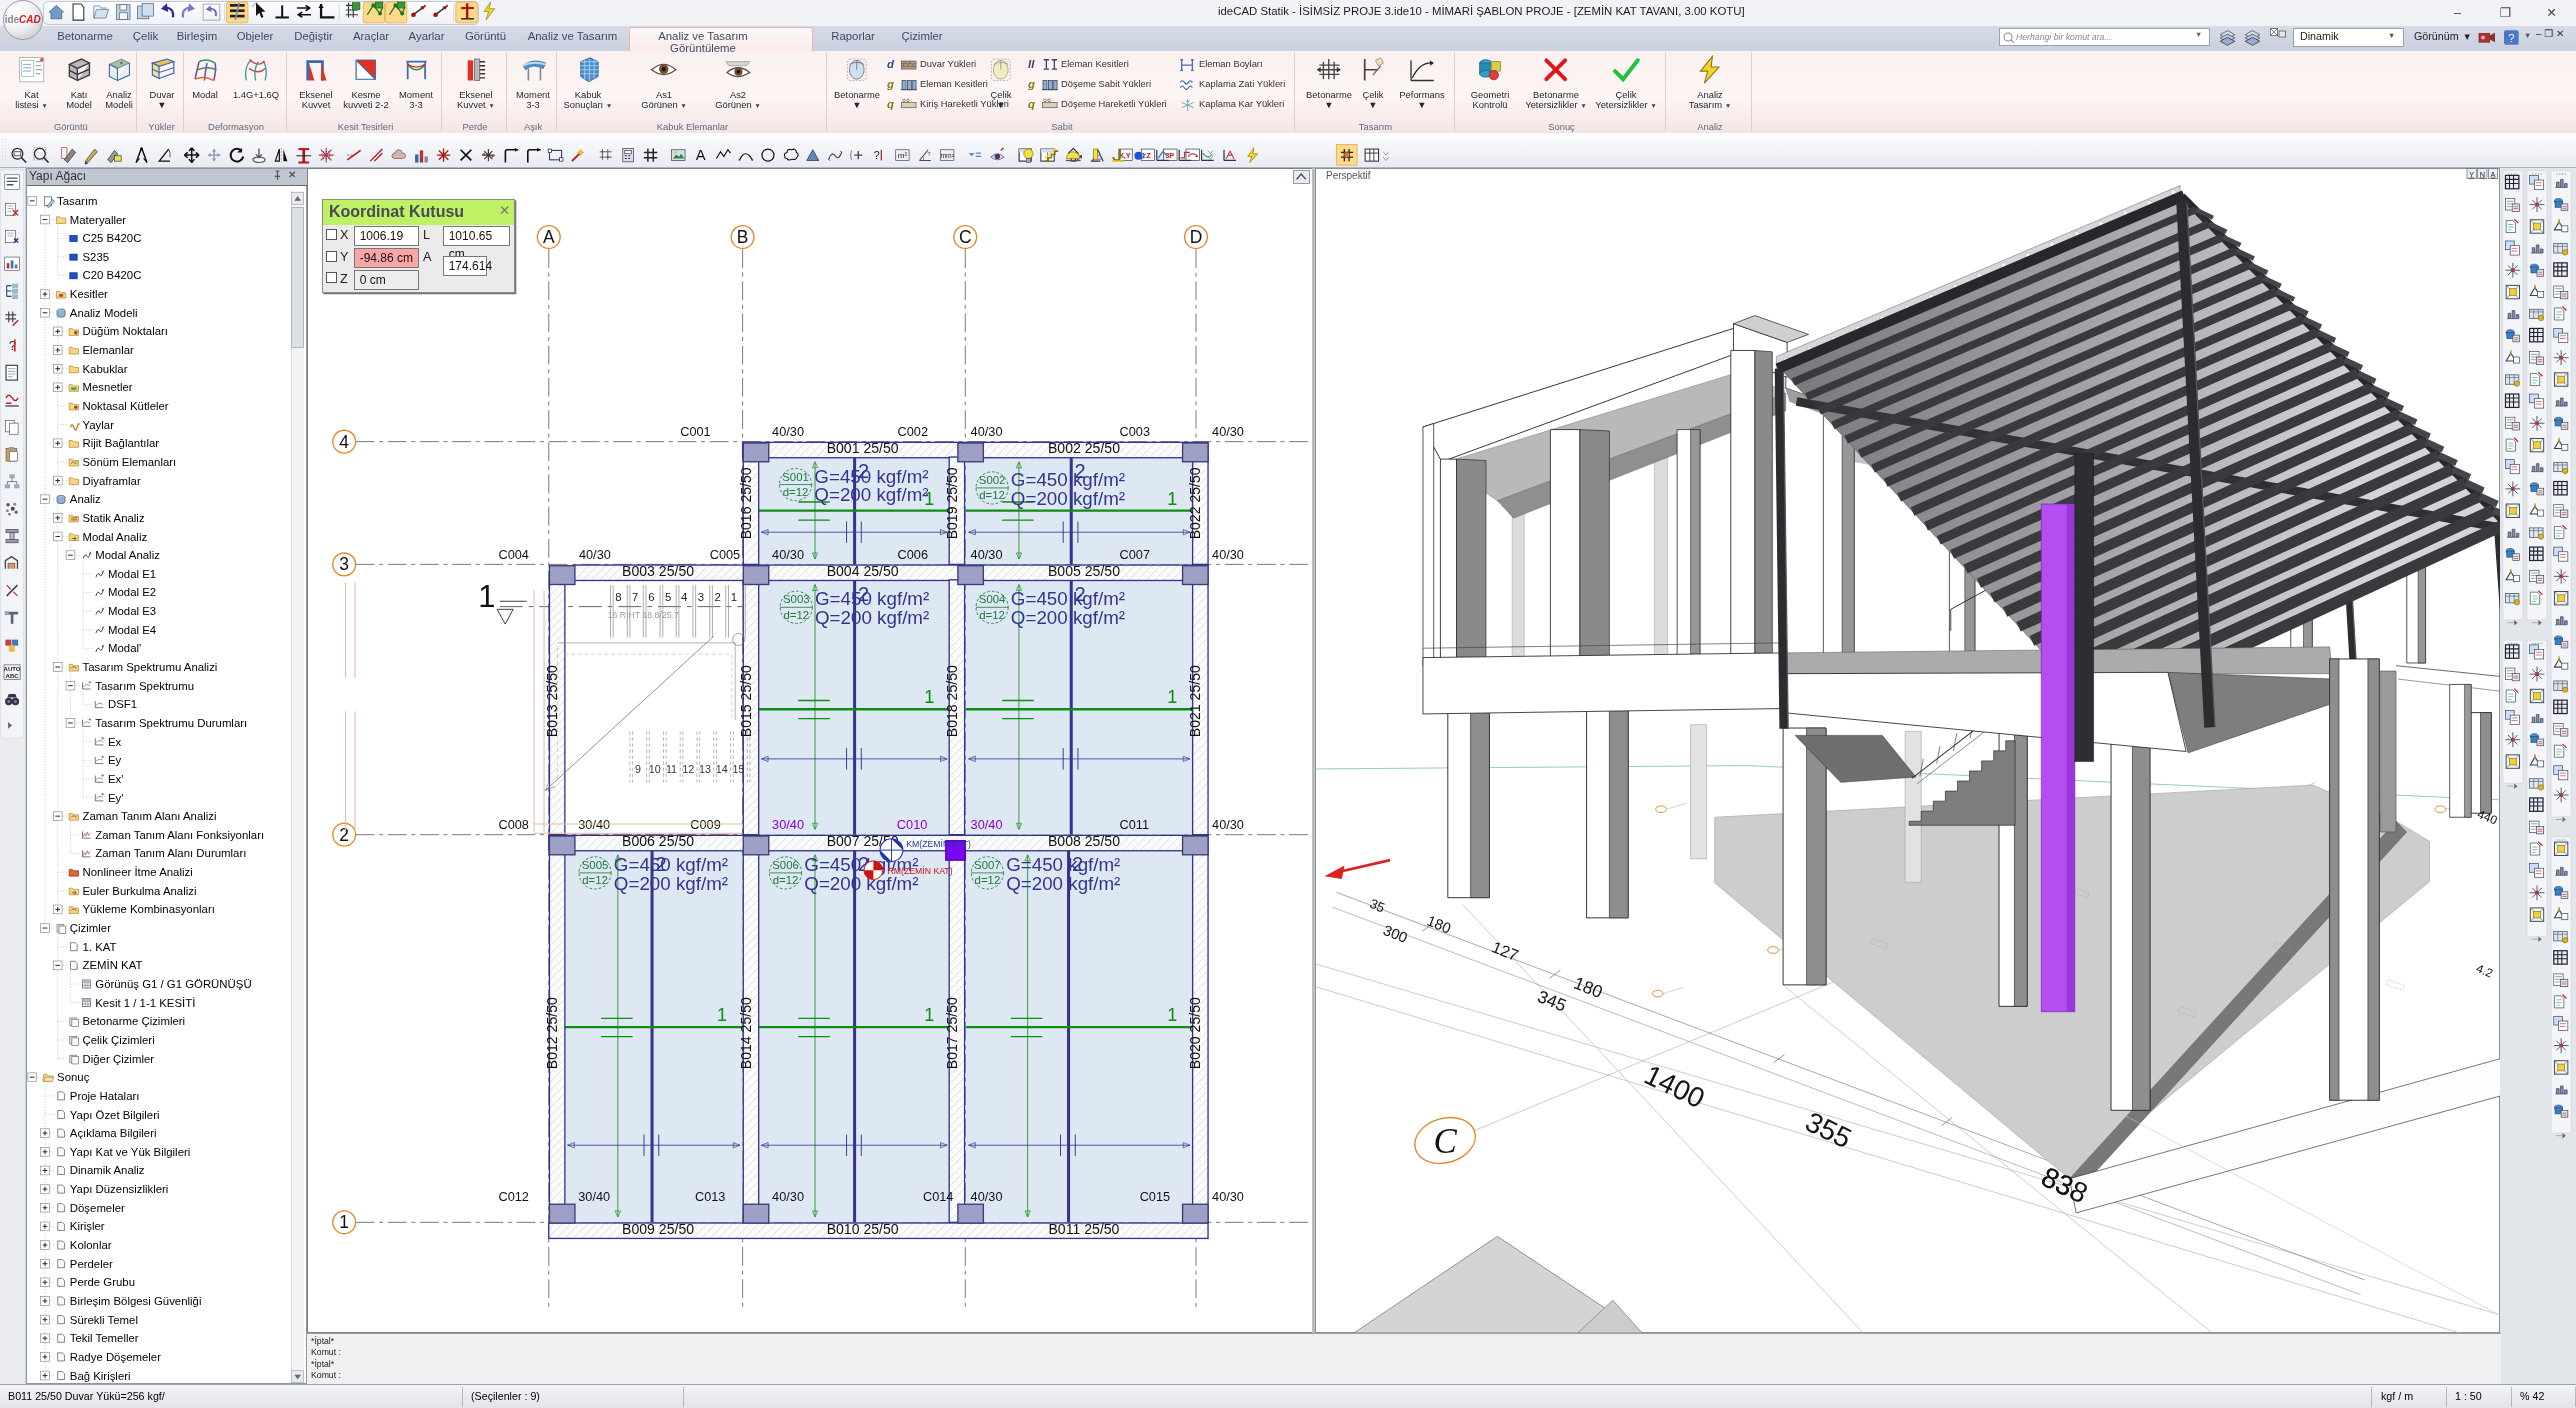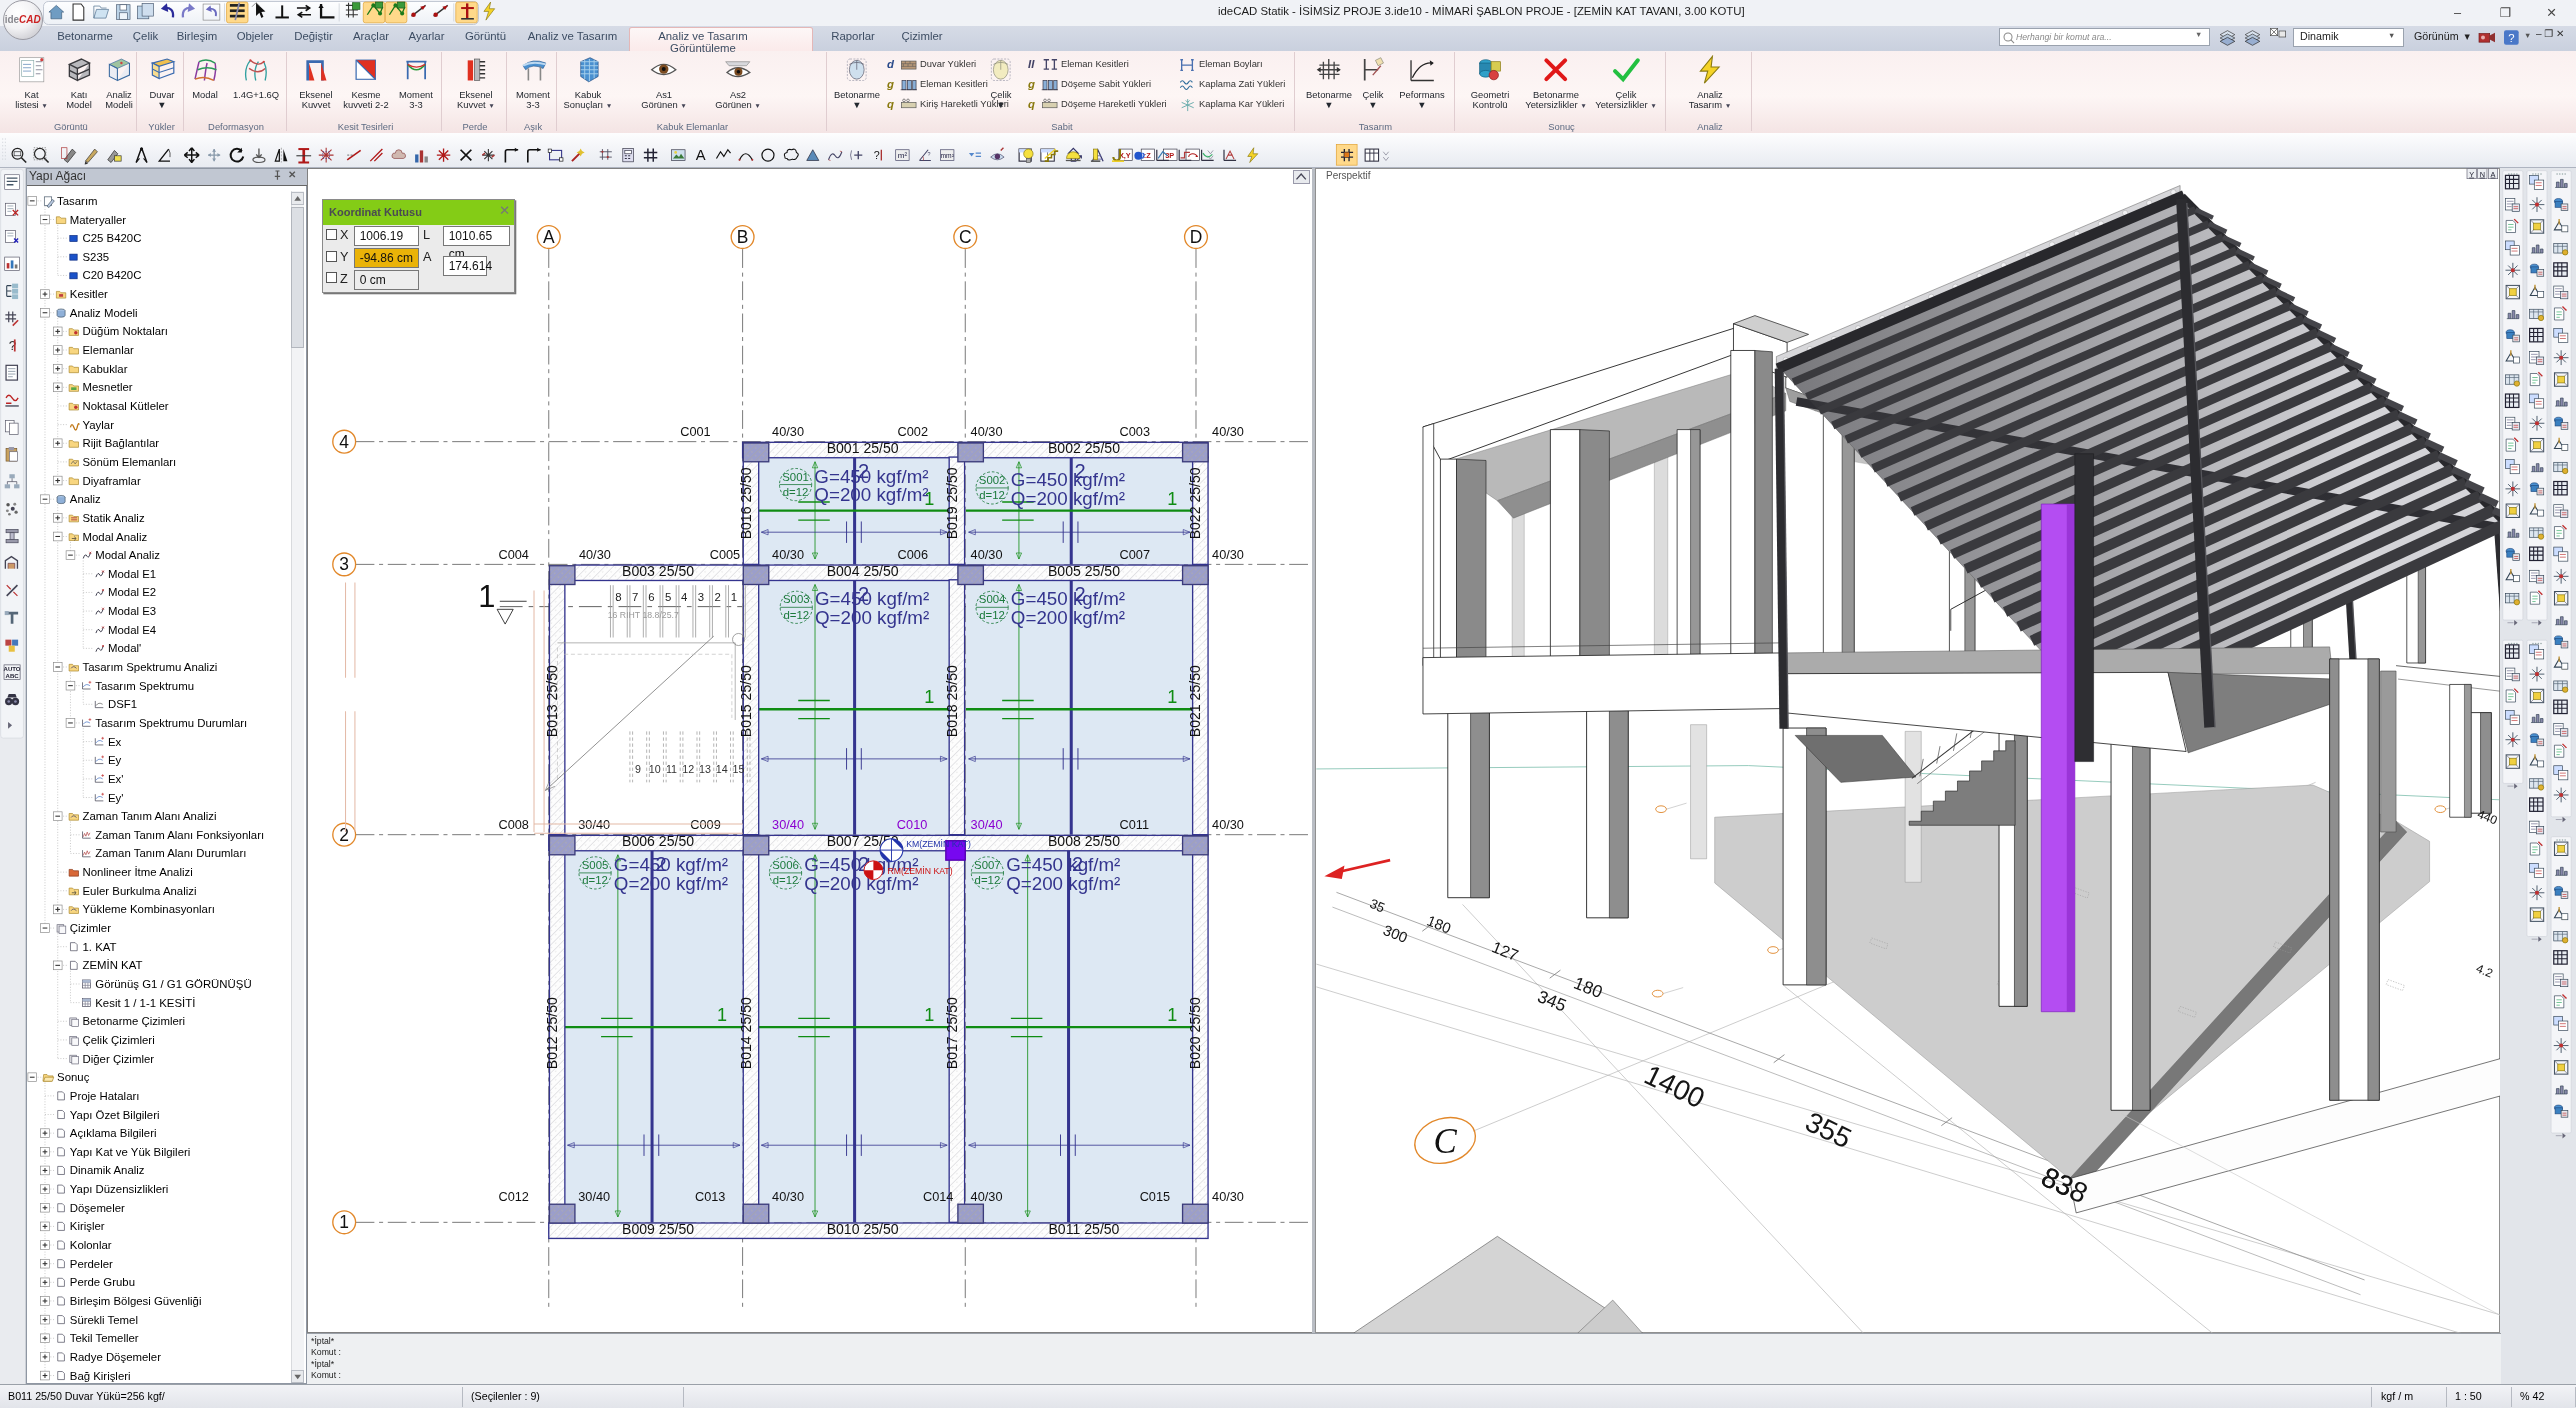--- a/index.html
+++ b/index.html
@@ -22,21 +22,21 @@
 #leftstrip{left:0;top:168px;width:25.5px;height:1216px;background:#e9ebef;border-right:0.7px solid #cdd1d7}
 #treepanel{left:25.5px;top:168px;width:281px;height:1216px;background:#fff;border:0.7px solid #8f97a3}
 #treehdr{left:0;top:0;width:280px;height:17.4px;background:#c1c7d2;border-bottom:1.3px solid #666}
 #c2d{left:307px;top:168px;width:1006px;height:1165px;background:#fff;border:0.7px solid #808080}
 #c3d{left:1315px;top:168px;width:1185px;height:1165px;background:#fff;border:0.7px solid #909090}
 #rightdock{left:2500px;top:168px;width:76px;height:1216px;background:#e2e5ea}
 #cmdarea{left:307px;top:1333px;width:2194px;height:51px;background:#eef0f2;border-top:0.7px solid #9aa0a8;font-size:8.7px;color:#222;line-height:11.4px;padding:2px 0 0 4px}
 #statusbar{left:0;top:1384px;width:2576px;height:24px;background:linear-gradient(#f2f3f6,#e2e4ea);border-top:0.7px solid #9aa0a8;font-size:10.7px;color:#111}
 .scell{top:1387px;height:19.5px;line-height:19.5px;border-right:0.7px solid #b6bac2;padding-left:8px}
 #kdlg{left:322px;top:199px;width:193px;height:94px;background:#ebebeb;border:0.7px solid #8a8a8a;box-shadow:1.3px 1.3px 0 #777;z-index:40}
-#kdlg .ttl{position:absolute;left:0;top:0;width:100%;height:25px;background:#84cc16;color:#4a4a52;font-weight:bold;font-size:11px;line-height:24px;padding-left:6px}
+#kdlg .ttl{position:absolute;left:0;top:0;width:100%;height:25px;background:#bef264;color:#4a4a52;font-weight:bold;font-size:16px;line-height:24px;padding-left:6px}
 .kchk{position:absolute;width:11.4px;height:11.4px;background:#fff;border:0.7px solid #555}
 .klbl{position:absolute;font-size:12.7px;color:#222}
 .kin{position:absolute;height:19.5px;background:#fff;border:0.7px solid #777;font-size:12px;color:#111;line-height:18px;padding-left:4.7px}
 .srch{left:1999px;top:28px;width:211px;height:18px;background:#fff;border:0.7px solid #9aa2ae;font-size:8.7px;color:#8a8a8a;font-style:italic;line-height:17px;padding-left:16px}
 </style></head>
 <body>
 <div id="c2d" class="abs"></div>
 <div id="c3d" class="abs"></div>
 <div class="abs" style="left:1312px;top:168px;width:2.7px;height:1165px;background:#b9bdc4"></div>
 <svg class="abs" style="left:1315px;top:168px" width="1185" height="1165" viewBox="1960 250 1767 1737">
@@ -1720,21 +1720,21 @@
   </div>
 <div class="abs" style="left:499px;top:203px;z-index:41;font-size:13.4px;color:#777">✕</div>
 <div class="abs" style="left:0;top:0;z-index:41">
     <div class="kchk" style="left:326px;top:229px"></div>
     <div class="klbl" style="left:340px;top:228px">X</div>
     <div class="kin" style="left:354px;top:226px;width:65px;background:#fff">1006.19 cm</div>
     <div class="klbl" style="left:423px;top:228px">L</div>
     <div class="kin" style="left:443px;top:226px;width:67px">1010.65 cm</div>
     <div class="kchk" style="left:326px;top:251px"></div>
     <div class="klbl" style="left:340px;top:250px">Y</div>
-    <div class="kin" style="left:354px;top:248px;width:65px;background:#eab308">-94.86 cm</div>
+    <div class="kin" style="left:354px;top:248px;width:65px;background:#fca5a5">-94.86 cm</div>
     <div class="klbl" style="left:423px;top:250px">A</div>
     <div class="kin" style="left:443px;top:256px;width:44px">174.614</div>
     <div class="kchk" style="left:326px;top:272px"></div>
     <div class="klbl" style="left:340px;top:272px">Z</div>
     <div class="kin" style="left:354px;top:270px;width:65px;background:#ededed">0 cm</div>
   </div>
 <div id="titlebar" class="abs"></div>
 <div id="qbar" class="abs"></div>
 <svg class="abs" style="left:0px;top:0px" width="496" height="25.5" viewBox="0 0 740 38">
     <path d="M73 18 L84 8 L95 18 L92 18 L92 28 L76 28 L76 18 Z" fill="#6f9cc2" stroke="#3a5a7a"></path>

